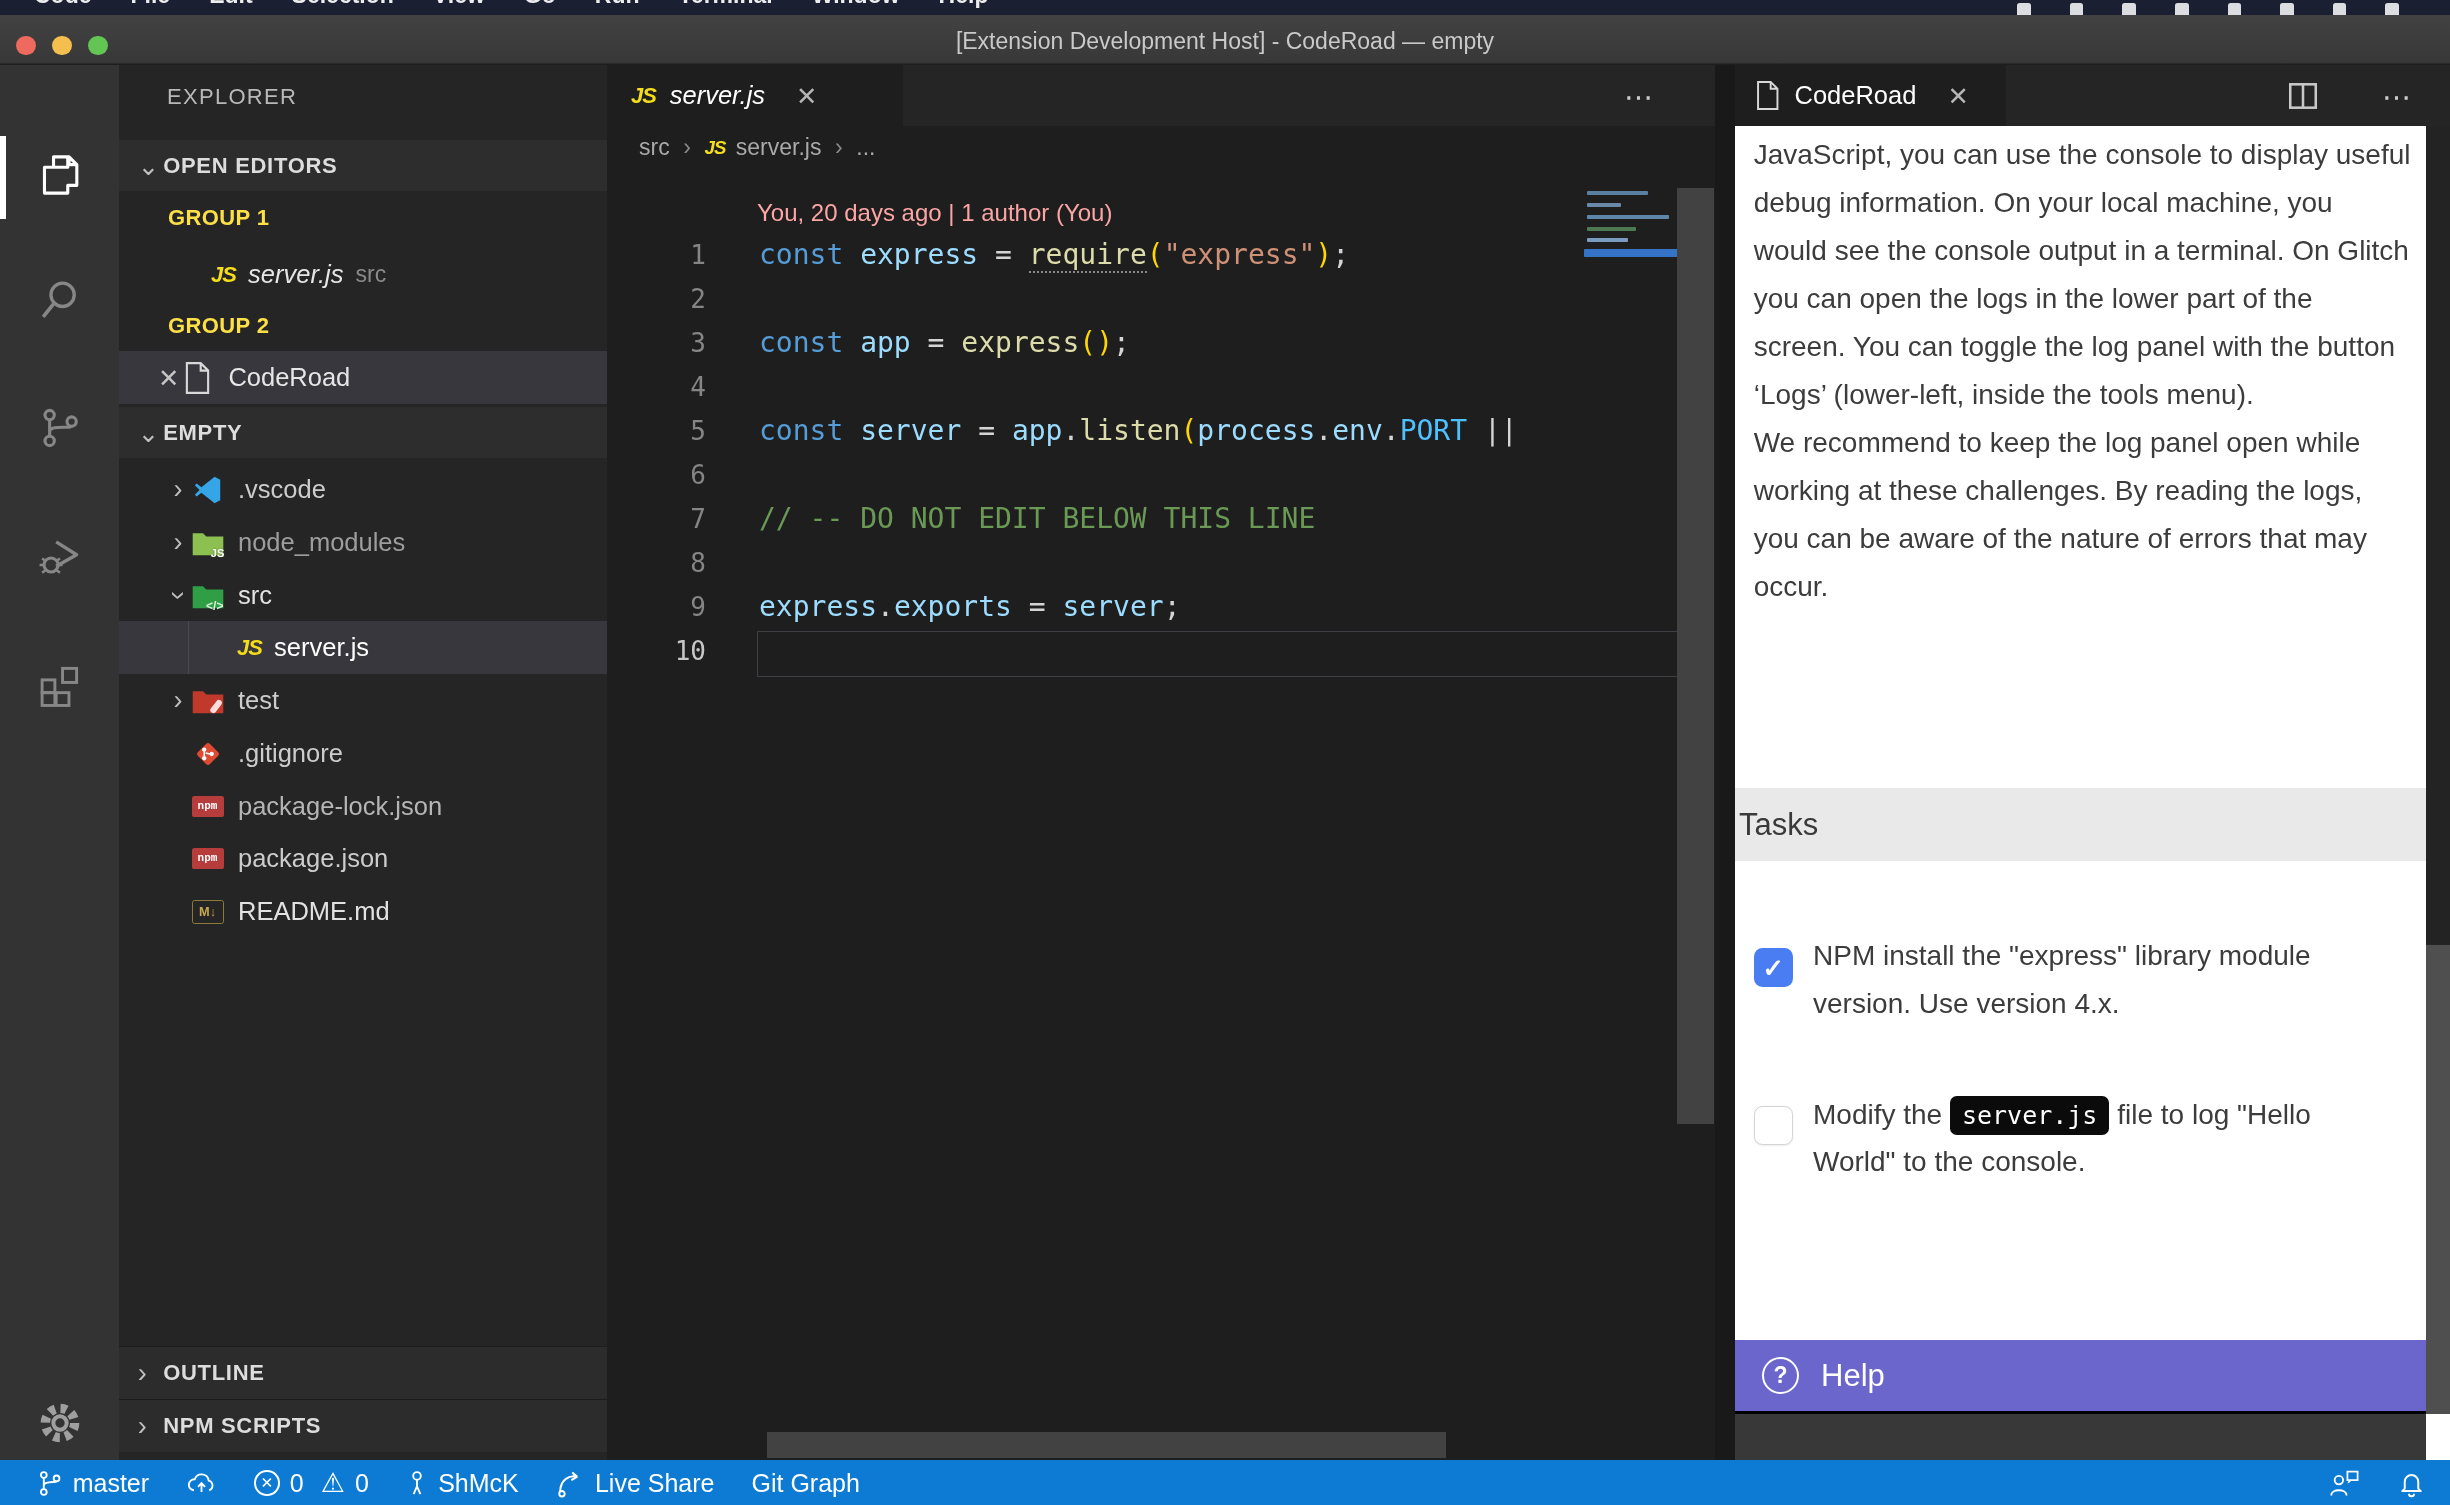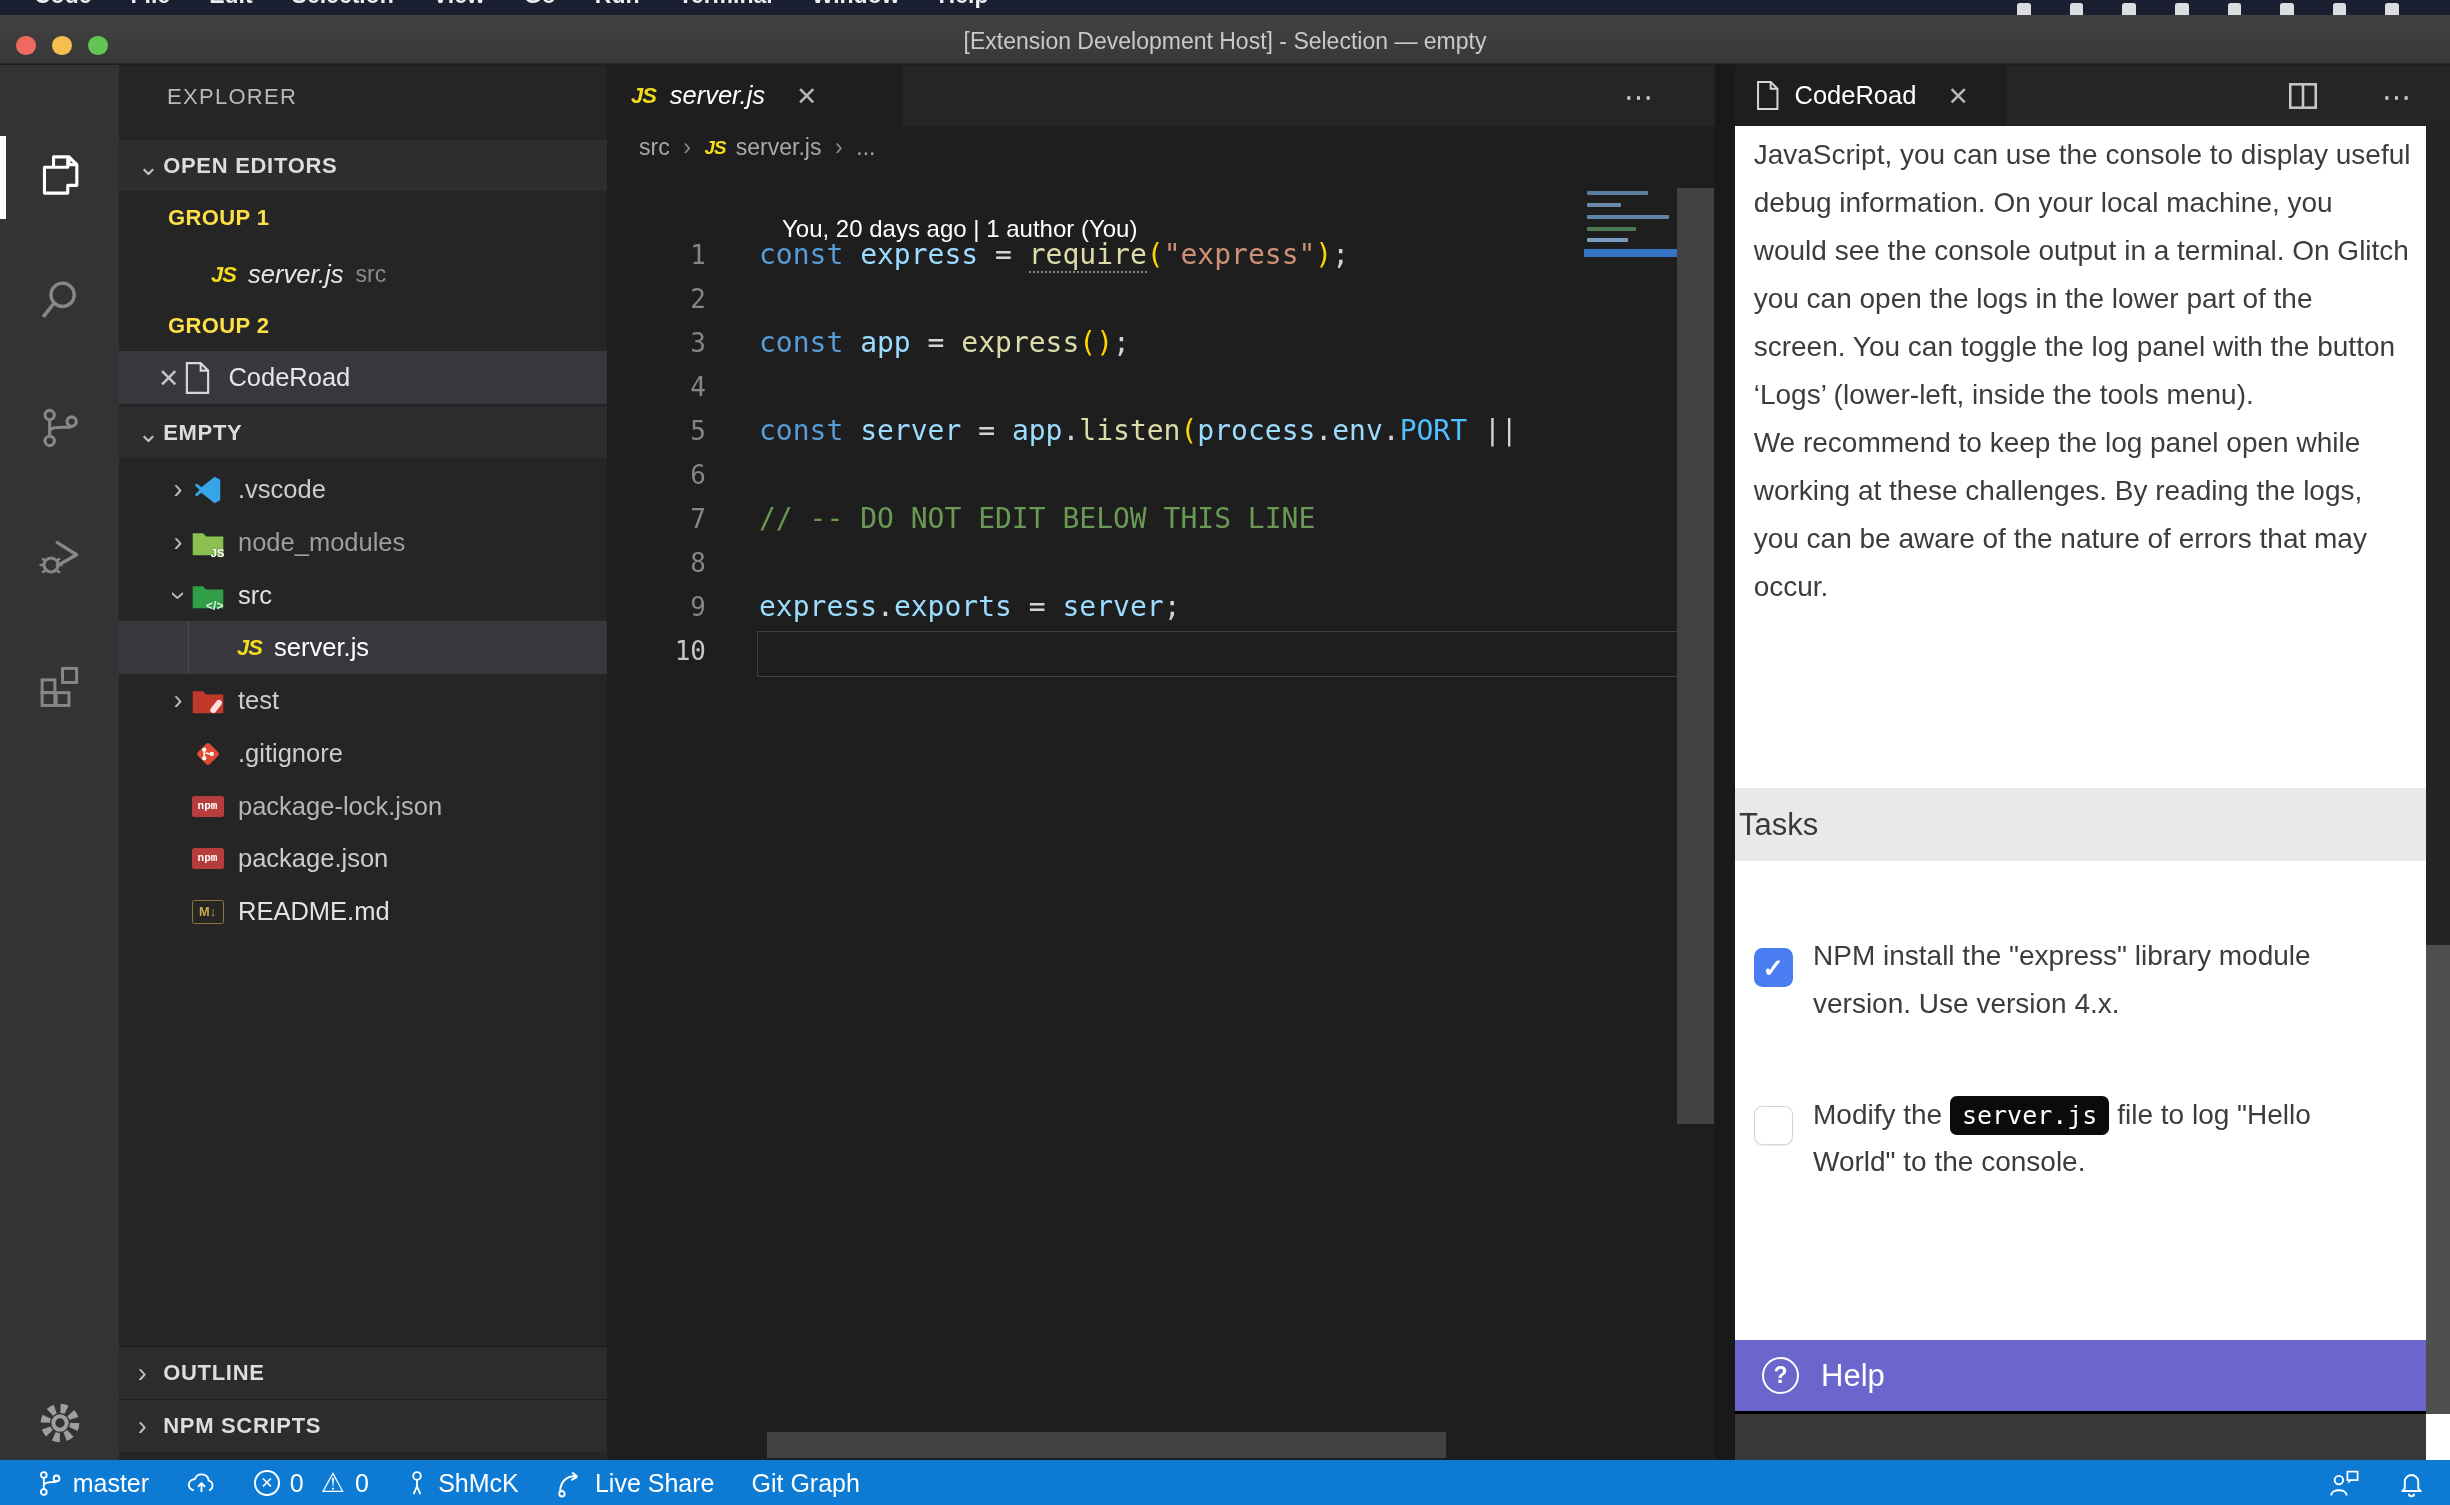--- a/index.html
+++ b/index.html
@@ -49,21 +49,21 @@
   
   #editor { left:607px; top:65px; width:1108px; height:1395px; background:#1e1e1e; overflow:hidden; }
   #tabbar1 { position:absolute; left:0; top:0; width:1108px; height:61px; background:#252526; }
   .tab { position:absolute; top:0; height:61px; background:#1e1e1e; display:flex; align-items:center; }
   .tab .close { color:#b6b6b6; font-size:25.5px; margin-left:31px; }
   .tab-label { font-size:25.5px; color:#ffffff; margin-left:13.6px; }
   .editor-dots { position:absolute; top:15.3px; color:#cccccc; font-size:29px; letter-spacing:3.4px; }
   #breadcrumb { position:absolute; left:0; top:61px; width:1108px; height:43px; background:#1e1e1e;
     display:flex; align-items:center; font-size:23px; color:#a9a9a9; }
   #breadcrumb .sep { margin:0 13.6px; color:#8a8a8a; }
-  #blame { position:absolute; left:175px; top:134px; font-size:24px; color:#ffffff;margin-top:16px; }
+  #blame { position:absolute; left:150px; top:134px; font-size:24px; color:#fca5a5; }
   #gutter { position:absolute; left:0; top:168px; width:99px; }
   #gutter div { height:44px; text-align:right; font-family:"DejaVu Sans Mono",monospace;
     font-size:26px; color:#858585; line-height:44px; }
   #codelines { position:absolute; left:152px; top:168px; width:953px; }
   #codelines .cline { height:44px; line-height:44px; font-family:"DejaVu Sans Mono",monospace;
     font-size:28px; white-space:pre; }
   #line10-box { position:absolute; left:150px; top:566px; width:953px; height:46px; border:1.7px solid #3e3e44; }
   #minimap { position:absolute; left:977px; top:119px; width:94px; height:119px; }
   #minimap .mml { position:absolute; height:4.3px; border-radius:0.9px; }
   #vscroll { position:absolute; left:1070px; top:123px; width:37px; height:936px; background:#424242; }
@@ -134,21 +134,21 @@
         <span></span>
         <span></span>
         <span></span>
     </div>
   </div>
 
   <div class="abs" id="titlebar">
     <span class="tlight" style="left:16px; background:#ee6a5e;"></span>
     <span class="tlight" style="left:52px; background:#f5bf4f;"></span>
     <span class="tlight" style="left:88px; background:#62c554;"></span>
-    <div id="title-text">[Extension Development Host] - Selection — empty</div>
+    <div id="title-text">[Extension Development Host] - CodeRoad — empty</div>
   </div>
 
   <div class="abs" id="activitybar">
     <div class="act-ind" style="top:71px; height:83px;"></div>
     <div class="act-ico" style="top:66px;">
       <svg width="44" height="44" viewBox="0 0 34 34">
           <path d="M12 3 h12 l6 6 v16 h-7 v6 H5 V11 h7 z M12 11 h11 v-8 M24 3 l6 6 h-6 z" fill="none" stroke="#ffffff" stroke-width="2.4" stroke-linejoin="round"></path>
         </svg>
     </div>
     <div class="act-ico" style="top:191px;">

